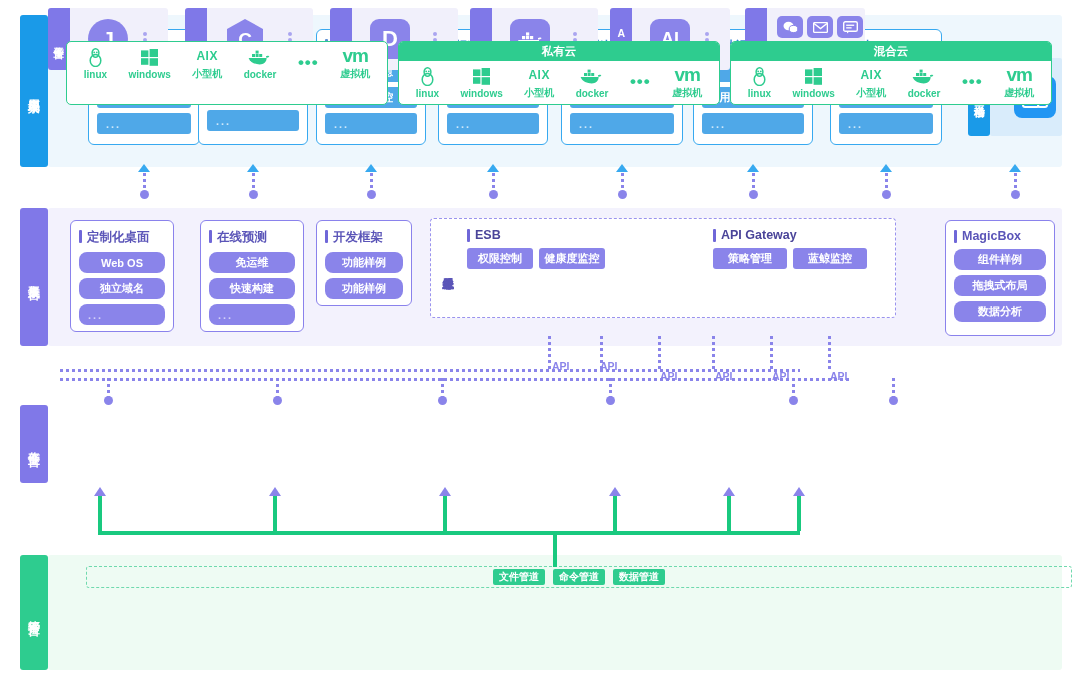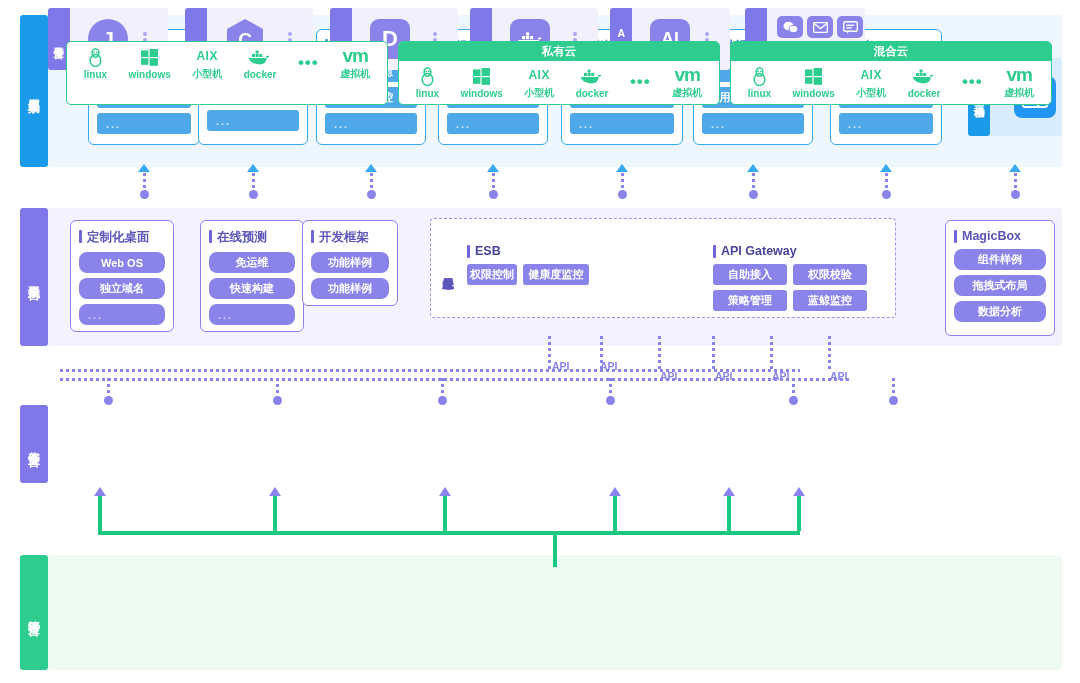--- a/index.html
+++ b/index.html
@@ -91,21 +91,21 @@
   }
   #esbtab {
     position: absolute; left: 4px; top: 4px; width: 26px; height: 92px;
     color: #5b55b8; font-weight: bold; font-size: 11.5px; line-height: 1.25;
     writing-mode: vertical-rl; text-orientation: upright;
     display: flex; align-items: center; justify-content: center; letter-spacing: 0px;
   }
   .sub-block { position: absolute; top: 9px; }
   .sub-title {
     font-size: 12.5px; font-weight: bold; color: #4a4499;
-    padding-left: 8px; position: relative; margin-bottom: 6px; white-space: nowrap; margin-top: 16px;
+    padding-left: 8px; position: relative; margin-bottom: 6px; white-space: nowrap;
   }
   .sub-title::before {
     content: ""; position: absolute; left: 0; top: 1px;
     width: 3px; height: 13px; background: #6f67d8; border-radius: 1px;
   }
   .chip-row { display: flex; gap: 6px; margin-bottom: 5px; }
   .chip {
     height: 21px; background: #8a84ea; border-radius: 3px; color: #fff;
     font-size: 11px; font-weight: bold; display: flex; align-items: center;
     justify-content: center; padding: 0 7px; white-space: nowrap;
@@ -262,43 +262,39 @@
           <div class="pill-purple">Web OS</div>
           <div class="pill-purple">独立域名</div>
           <div class="pill-purple dots">...</div>
         </div>
         <div class="card-purple" style="left: 152px; width: 104px; height: 112px;">
           <div class="card-title-p">在线预测</div>
           <div class="pill-purple">免运维</div>
           <div class="pill-purple">快速构建</div>
           <div class="pill-purple dots">...</div>
         </div>
-        <div class="card-purple" style="left: 254px; width: 96px; height: 86px;">
+        <div class="card-purple" style="left: 268px; width: 96px; height: 86px;">
           <div class="card-title-p">开发框架</div>
           <div class="pill-purple">功能样例</div>
           <div class="pill-purple">功能样例</div>
         </div>
       </div>
   </div>
 
   <div id="esbwrap" style="left:430px; top:218px;">
     <div id="esbtab">企业服务总线</div>
     <div class="sub-block" id="esb-block" style="left:36px;">
         <div class="sub-title">ESB</div>
         <div class="chip-row">
-          <div class="chip" style="width:50px">权限控制</div>
+          <div class="chip" style="width:66px">权限控制</div>
           <div class="chip" style="width:66px">健康度监控</div>
         </div>
       </div>
     <div class="sub-block" id="apigw-block" style="left:282px;">
         <div class="sub-title">API Gateway</div>
-        <div class="chip-row">
-          <div class="chip" style="width:74px">自助接入</div>
-          <div class="chip" style="width:74px">权限校验</div>
-        </div>
         <div class="chip-row">
           <div class="chip" style="width:74px">策略管理</div>
           <div class="chip" style="width:74px">蓝鲸监控</div>
         </div>
       </div>
   </div>
 
   <div class="card-purple" id="magicbox" style="left:945px; top:220px; width:110px; height:116px;">
       <div class="card-title-p">MagicBox</div>
       <div class="pill-purple">组件样例</div>
@@ -414,20 +410,25 @@
           <div class="tp-cell">
             <span>…</span>
           </div>
         </div>
       </div>
     </div>
 
   <div class="band" id="row4">
     <div class="band-bg"></div>
     <div class="side-tab">管控平台</div>
+    <div id="pipewrap">
+        <div class="pipe-chip">文件管道</div>
+        <div class="pipe-chip">命令管道</div>
+        <div class="pipe-chip">数据管道</div>
+      </div>
   </div>
   <div id="cloud-cards">
       <div class="cloud-card" style="left: 66px; width: 322px;">
         <div class="cloud-body">
           <div class="os-item">
         <div class="os-glyph">
               <svg width="15" height="19" viewBox="0 0 15 19">
                 <ellipse cx="7.5" cy="12.5" rx="5.3" ry="6" fill="none" stroke="#2ecc8f" stroke-width="1.5"></ellipse>
                 <ellipse cx="7.5" cy="5" rx="3.4" ry="4.2" fill="none" stroke="#2ecc8f" stroke-width="1.5"></ellipse>
                 <circle cx="6.2" cy="4.4" r="0.9" fill="#2ecc8f"></circle>

